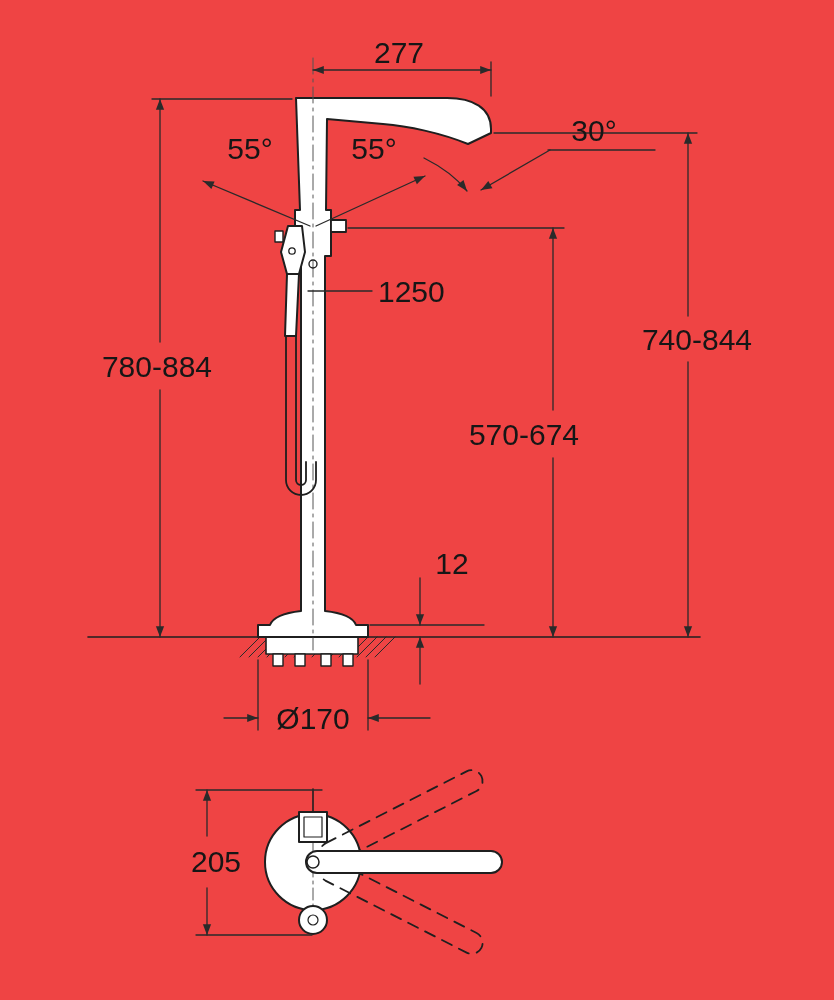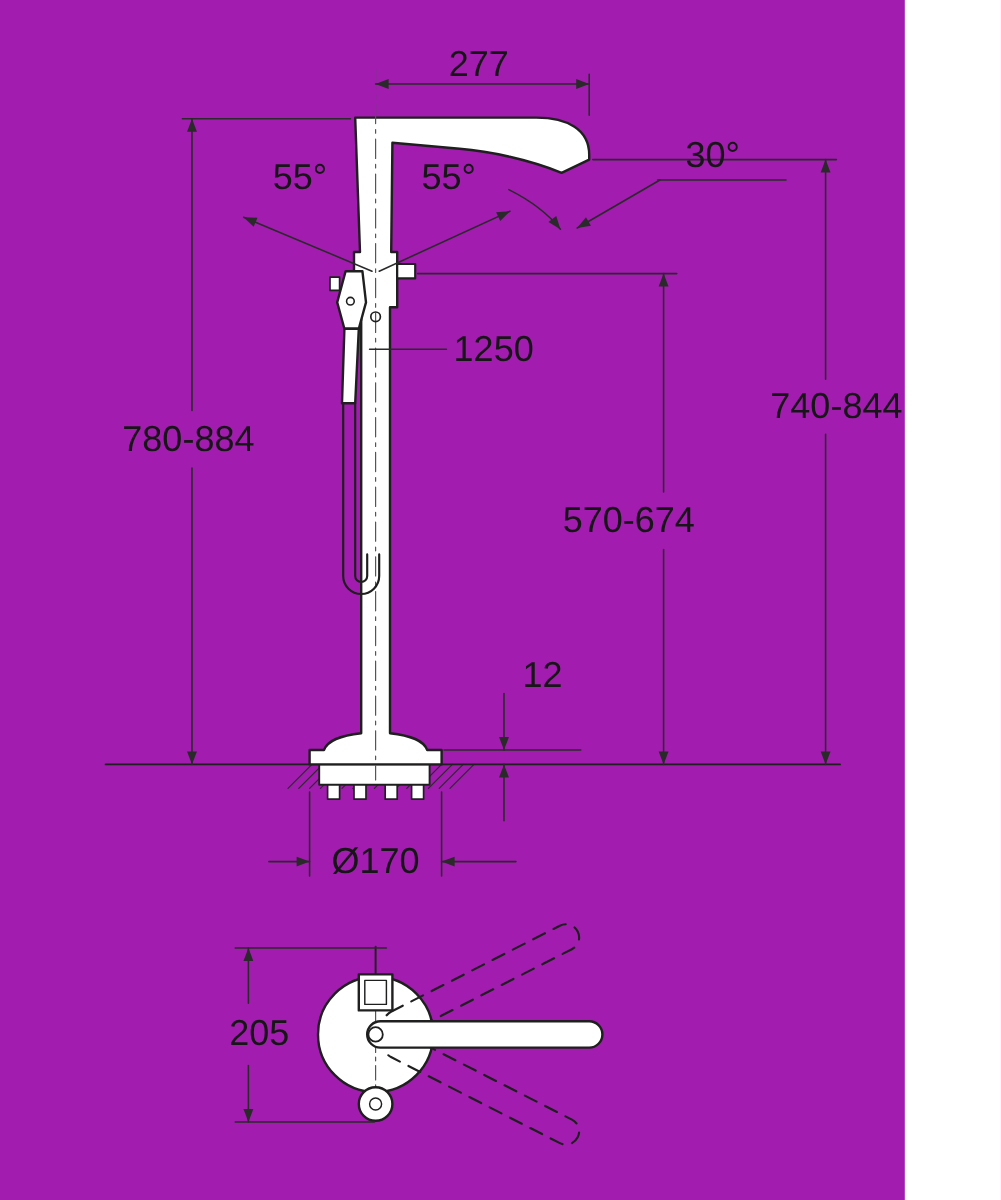--- a/index.html
+++ b/index.html
@@ -1,16 +1,16 @@
 <!DOCTYPE html>
 <html><head>
 <meta charset="utf-8">
 <style>
   html,body{margin:0;padding:0;background:#ffffff;}
-  .canvas{position:relative;width:754px;height:1000px;background:#a21caf;overflow:hidden;}
+  .canvas{position:relative;width:834px;height:1000px;background:#ef4444;overflow:hidden;}
   svg{display:block;}
   .dim{font-family:"Liberation Sans","DejaVu Sans",sans-serif;font-size:30px;fill:#161616;}
 </style>
 </head>
 <body>
 
 <div class="canvas">
 <svg width="834" height="1000" viewBox="0 0 834 1000">
   <defs>
     <marker id="arr" viewBox="0 0 12 12" refX="11" refY="6" markerWidth="13" markerHeight="13" orient="auto-start-reverse" markerUnits="userSpaceOnUse">

